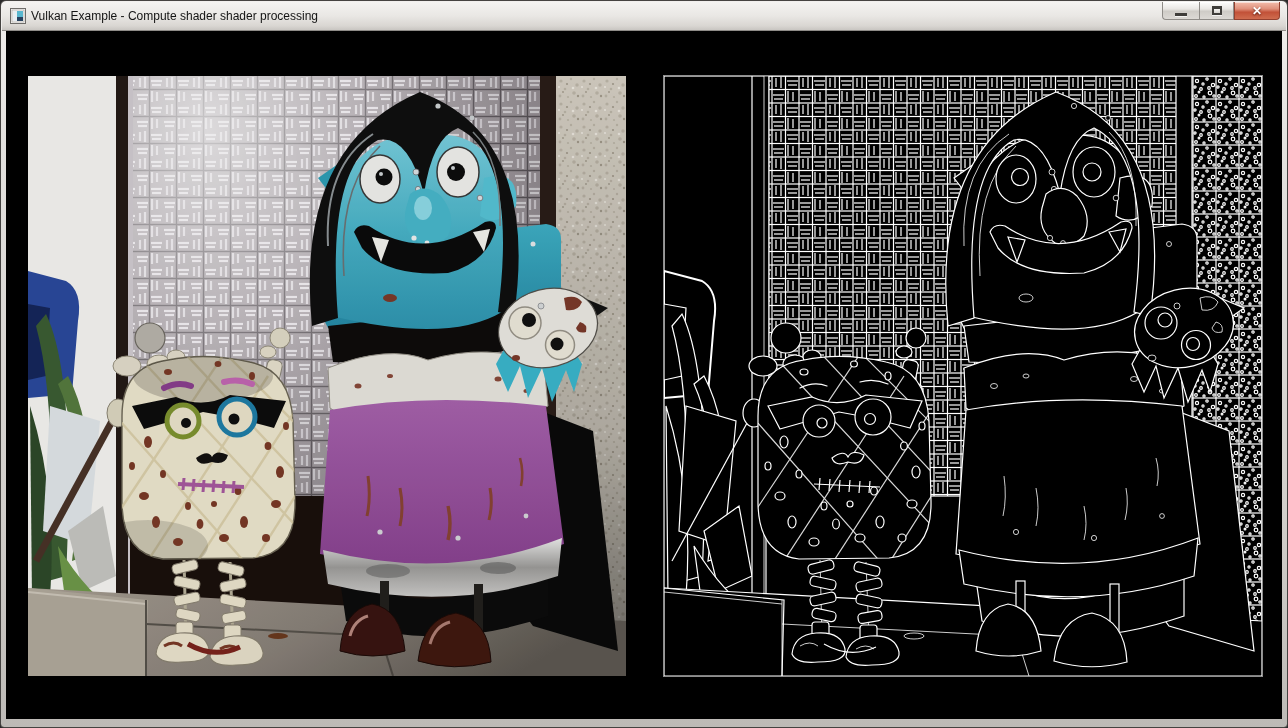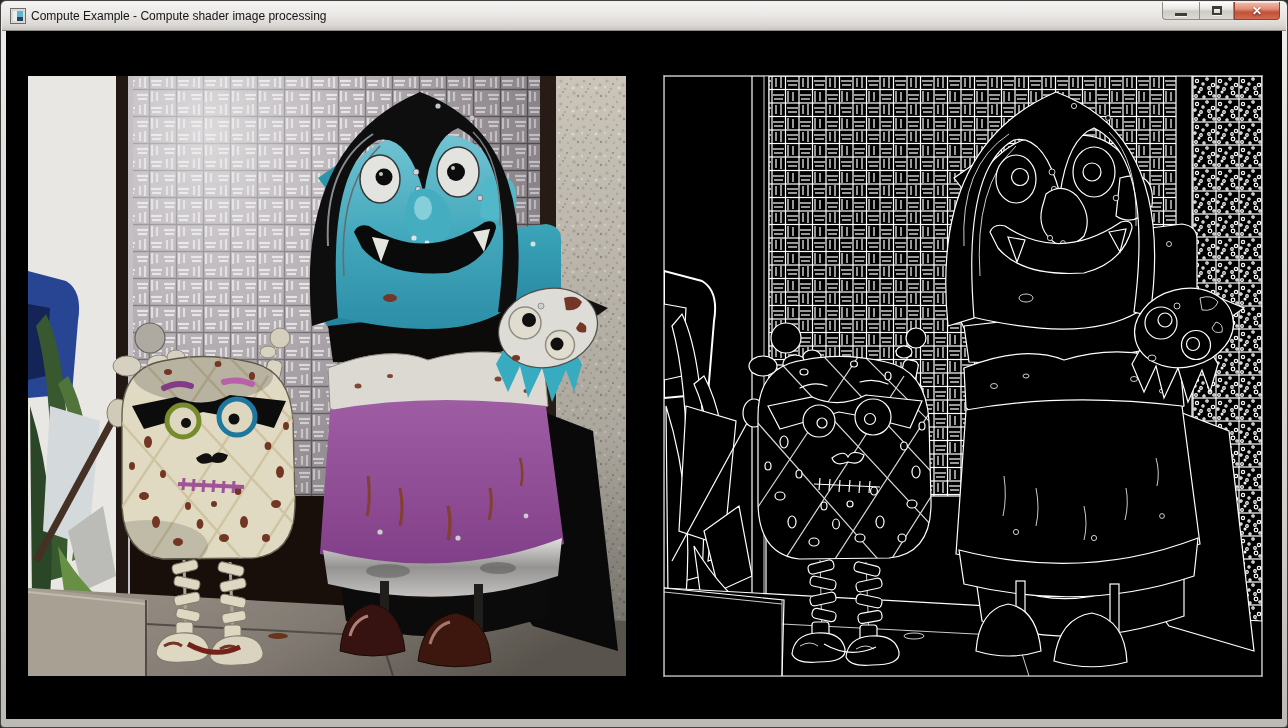--- a/index.html
+++ b/index.html
@@ -40,21 +40,21 @@
 <div class="stage">
  <div class="window">
   <div class="titlebar">
     <svg class="appicon" viewBox="0 0 16 16">
       <rect x="0.5" y="0.5" width="15" height="15" fill="#fdfdfd" stroke="#6e6c69"></rect>
       <rect x="2" y="2" width="12" height="12" fill="#ffffff" stroke="#b9b6b2" stroke-width="1"></rect>
       <rect x="3" y="3" width="4" height="10" fill="#e9eef1"></rect>
       <rect x="7" y="3" width="6" height="6" fill="#59b7cf"></rect>
       <rect x="7" y="9" width="6" height="4" fill="#27415f"></rect>
     </svg>
-    <span class="title-text">Compute Example - Compute shader image processing</span>
+    <span class="title-text">Vulkan Example - Compute shader shader processing</span>
     <div class="controls">
       <div class="ctl min" aria-label="Minimize">
             <div class="glyph-min"></div>
           </div>
       <div class="ctl max" aria-label="Maximize">
             <div class="glyph-max"></div>
           </div>
       <div class="ctl close" aria-label="Close">
             <span class="glyph-close">✕</span>
           </div>

